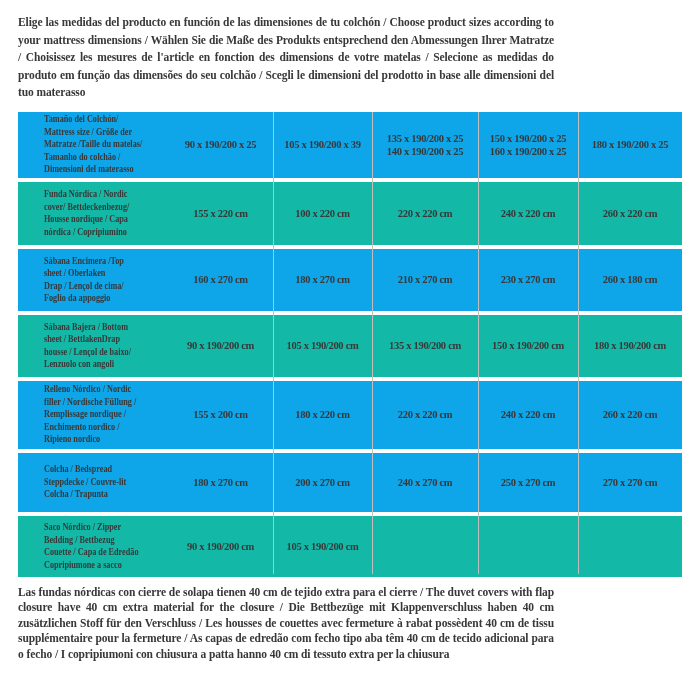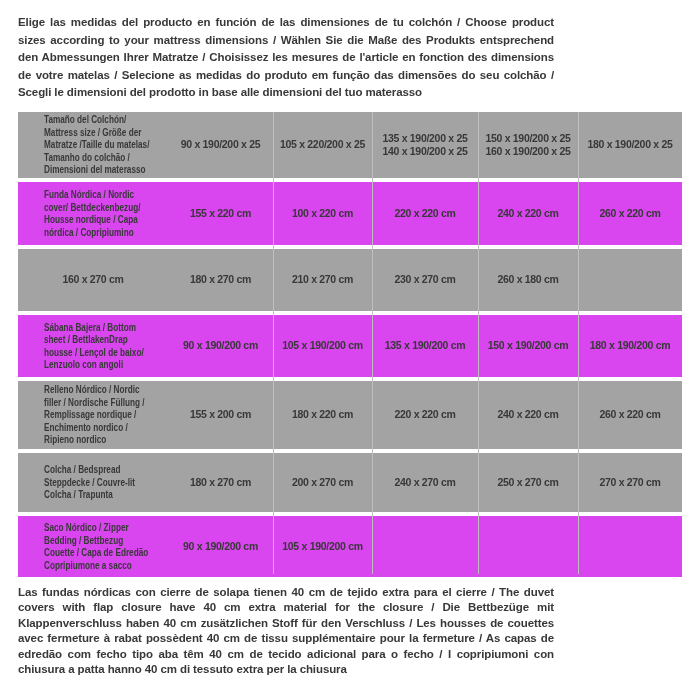--- a/index.html
+++ b/index.html
@@ -1,35 +1,35 @@
 <!DOCTYPE html>
 <html><head>
 <meta charset="utf-8">
 <style>
   html,body{margin:0;padding:0;background:#ffffff;}
   .page{
     width:572px;height:700px;box-sizing:border-box;
     padding:14px 18px 0 18px;background:#ffffff;
-    font-family:Liberation Sans, sans-serif;font-weight:bold;color:#383838;
+    font-family:Liberation Serif, serif;font-weight:bold;color:#383838;
   }
   .intro{
     margin:0 0 10px 0;font-size:11.5px;line-height:17.5px;
     text-align:justify;letter-spacing:-0.1px;
   }
   .size-table{position:relative;width:664px;}
   .vline{position:absolute;top:0;bottom:3px;width:1px;background:#bfbfbf;}
   .v1{left:255px}.v2{left:354px}.v3{left:460px}.v4{left:560px}
   .row{
     display:grid;
     grid-template-columns:150px 105px 99px 106px 100px 104px;
     align-items:center;margin-bottom:4px;
   }
   .row:last-child{margin-bottom:0;}
-  .odd{background:#a3a3a3;}
-  .even{background:#d946ef;}
+  .odd{background:#0ea5e9;}
+  .even{background:#14b8a6;}
   .r0{height:66px}.r1{height:63px}.r2{height:62px}.r3{height:62px}
   .r4{height:68px}.r5{height:59px}.r6{height:59px}.r7{height:61px}
   .label-cell{padding-left:26px;overflow:visible;}
   .label-inner{
     width:160px;transform:scaleX(0.78);transform-origin:0 50%;
     font-size:10.5px;line-height:12.5px;white-space:pre-line;
   }
   .cell{
     text-align:center;font-size:10.5px;line-height:13px;
     white-space:pre-line;letter-spacing:-0.3px;
@@ -54,21 +54,21 @@
 
     <div class="row r0 odd">
       <div class="label-cell">
           <div class="label-inner">Tamaño del Colchón/
 Mattress size / Größe der
 Matratze /Taille du matelas/
 Tamanho do colchão /
 Dimensioni del materasso</div>
         </div>
       <div class="cell">90 x 190/200 x 25</div>
-      <div class="cell">105 x 220/200 x 25</div>
+      <div class="cell">105 x 190/200 x 39</div>
       <div class="cell">135 x 190/200 x 25
 140 x 190/200 x 25</div>
       <div class="cell">150 x 190/200 x 25
 160 x 190/200 x 25</div>
       <div class="cell">180 x 190/200 x 25</div>
     </div>
 
     <div class="row r1 even">
       <div class="label-cell">
           <div class="label-inner">Funda Nórdica /  Nordic
@@ -77,20 +77,26 @@
 nórdica / Copripiumino</div>
         </div>
       <div class="cell">155 x 220 cm</div>
       <div class="cell">100 x 220 cm</div>
       <div class="cell">220 x 220 cm</div>
       <div class="cell">240 x 220 cm</div>
       <div class="cell">260 x 220 cm</div>
     </div>
 
     <div class="row r2 odd">
+      <div class="label-cell">
+          <div class="label-inner">Sábana Encimera /Top
+sheet / Oberlaken
+Drap / Lençol de cima/
+Foglio da appoggio</div>
+        </div>
       <div class="cell">160 x 270 cm</div>
       <div class="cell">180 x 270 cm</div>
       <div class="cell">210 x 270 cm</div>
       <div class="cell">230 x 270 cm</div>
       <div class="cell">260 x 180 cm</div>
     </div>
 
     <div class="row r3 even">
       <div class="label-cell">
           <div class="label-inner">Sábana Bajera / Bottom

